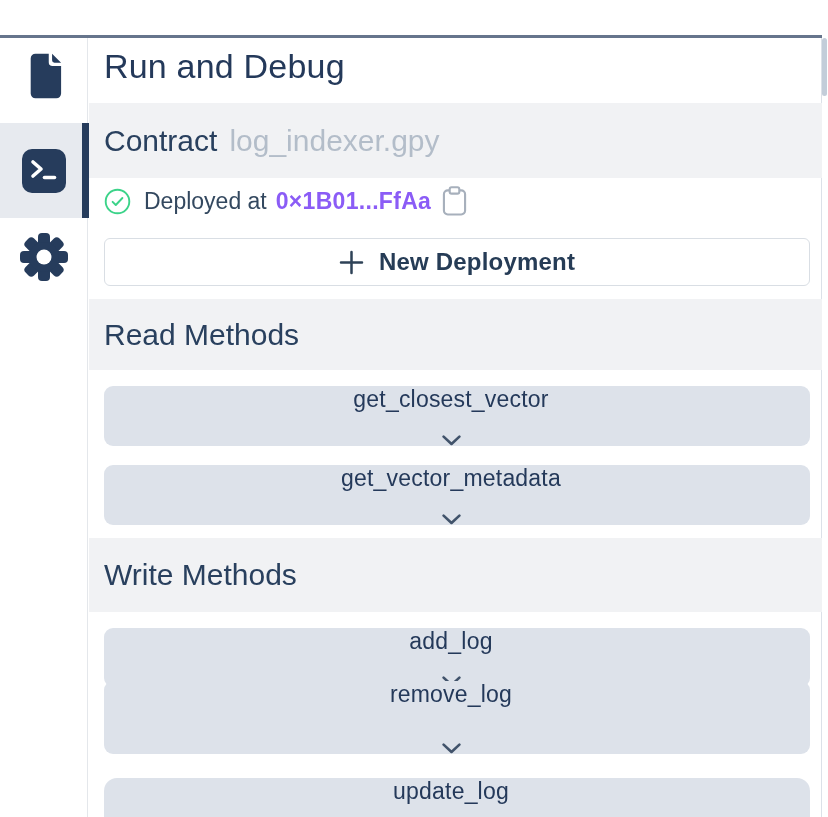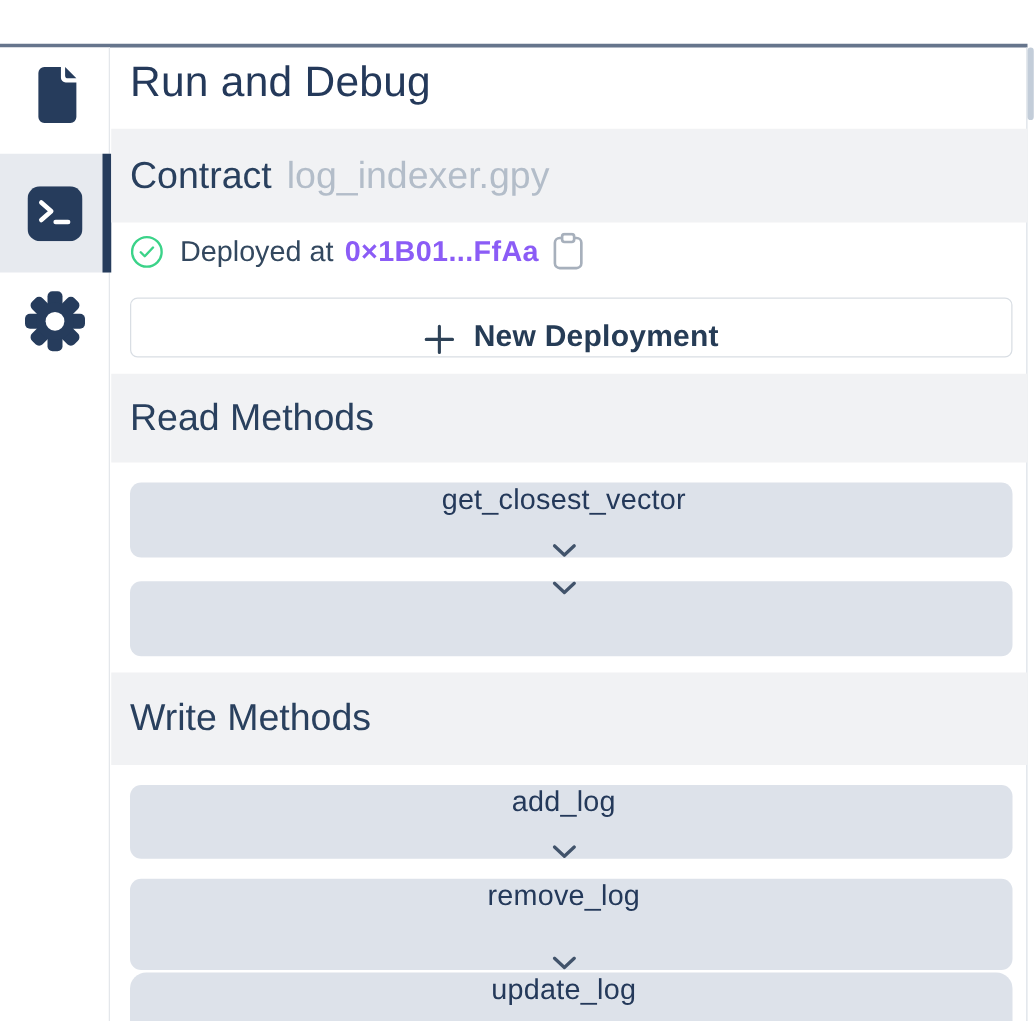--- a/index.html
+++ b/index.html
@@ -33,30 +33,30 @@
   .band-read{top:264px;height:71px;}
   .band-write{top:503px;height:74px;}
   .contract-file{color:#B3BDC9;margin-left:12px;}
 
   .deploy-row{left:104px;top:148px;width:706px;height:36px;display:flex;align-items:center;}
   .deploy-label{font-size:23px;color:#33485F;margin-left:13px;}
   .deploy-address{font-size:23px;font-weight:bold;color:#8b5cf6;margin-left:9px;letter-spacing:.3px;}
   .copy-btn{margin-left:11px;display:flex;align-items:center;cursor:pointer;background:none;border:none;padding:0;}
 
   .btn-new{left:104px;top:203px;width:706px;height:48px;background:#fff;border:1px solid #D9DEE4;
-    border-radius:6px;display:flex;align-items:flex-end;justify-content:center;gap:15px;cursor:pointer;box-sizing:border-box;}
+    border-radius:6px;display:flex;align-items:center;justify-content:center;gap:15px;cursor:pointer;box-sizing:border-box;}
   .btn-new-label{font-size:24px;font-weight:bold;color:#263C56;letter-spacing:.2px;}
 
   .dropdown{left:104px;width:706px;background:#DDE2EA;border-radius:9px;display:flex;align-items:center;
     justify-content:space-between;padding:0 28px 0 16px;box-sizing:border-box;cursor:pointer;flex-direction:column;}
   .dropdown .dd-label{font-size:23px;color:#24395A;letter-spacing:.2px;}
   .dd-1{top:351px;height:60px;}
   .dd-2{top:430px;height:60px;}
   .dd-3{top:593px;height:59px;}
-  .dd-4{top:668px;height:73px;justify-content:space-between;}
+  .dd-4{top:646px;height:73px;justify-content:space-between;}
   .dd-5{top:743px;height:59px;border-radius:13px;}
 
   svg{display:block;}
 </style>
 </head>
 <body>
 
 <div class="abs topbar"></div>
 
 <div class="abs scroll-line"></div>
@@ -138,20 +138,21 @@
 <div class="abs dropdown dd-1">
   <span class="dd-label">get_closest_vector</span>
   <span>
     <svg width="19" height="11" viewBox="0 0 19 11">
       <path d="M1.6 1.6L9.5 9l7.9-7.4" fill="none" stroke="#41536B" stroke-width="2.6" stroke-linecap="round" stroke-linejoin="round"></path>
     </svg>
   </span>
 </div>
 
 <div class="abs dropdown dd-2">
+  <span class="dd-label">get_vector_metadata</span>
   <span>
     <svg width="19" height="11" viewBox="0 0 19 11">
       <path d="M1.6 1.6L9.5 9l7.9-7.4" fill="none" stroke="#41536B" stroke-width="2.6" stroke-linecap="round" stroke-linejoin="round"></path>
     </svg>
   </span>
 </div>
 
 <div class="abs band band-write">
   <span>Write Methods</span>
 </div>

